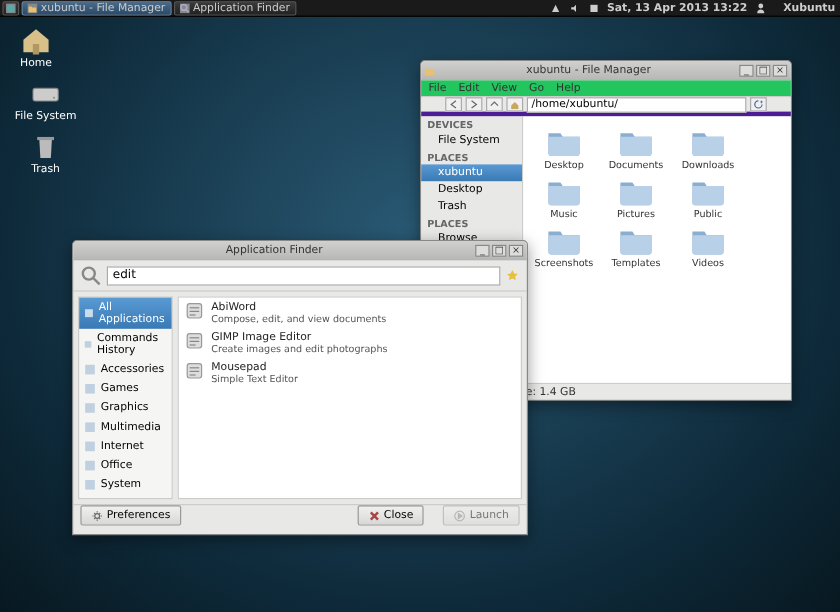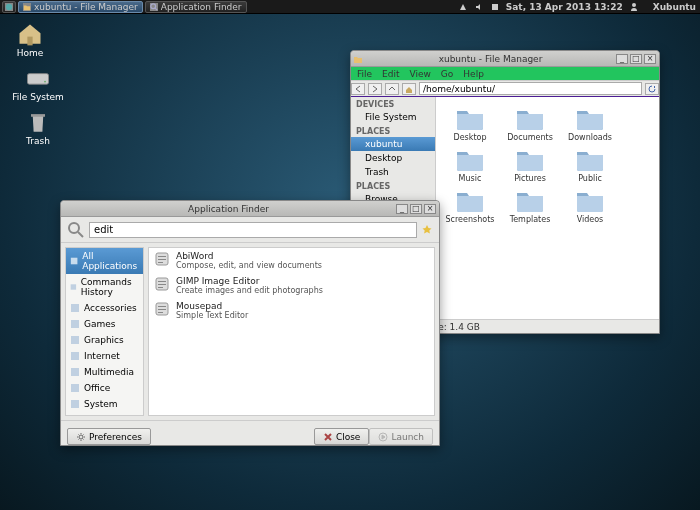--- a/index.html
+++ b/index.html
@@ -23,21 +23,21 @@
 .titlebar { height: 16px; background: linear-gradient(#d0d0ce,#b8b8b6); border-bottom: 1px solid #999; border-radius: 4px 4px 0 0; display: flex; align-items: center; font-size: 9px; color: #333; }
 .titlebar .title { flex: 1; text-align: center; }
 .tb-icon { width: 10px; height: 10px; margin: 0 2px; }
 .tb-btns { display: flex; gap: 2px; padding-right: 3px; }
 .tb-btn { width: 12px; height: 10px; border: 1px solid #888; background: #ddd; font-size: 8px; line-height: 8px; text-align: center; cursor: pointer; }
 
 
 .fm { top: 50px; left: 350px; width: 310px; }
 .fm-menu { height: 14px; background: #22c55e; display: flex; align-items: center; gap: 10px; padding: 0 6px; font-size: 9px; color: #333; border-bottom: 1px solid #ccc; }
 .fm-menu span { cursor: pointer; }
-.fm-toolbar { height: 16px; background: #e8e8e6; display: flex; align-items: center; padding: 0 0; gap: 3px; border-bottom: 1px solid #4c1d95; }
+.fm-toolbar { height: 16px; background: #e8e8e6; display: flex; align-items: center; padding: 0 20px; gap: 3px; border-bottom: 4px solid #4c1d95; }
 .fm-nav { width: 14px; height: 12px; border: 1px solid #aaa; background: #f0f0f0; cursor: pointer; display: flex; align-items: center; justify-content: center; }
 .fm-path { flex: 1; height: 13px; border: 1px solid #aaa; background: #fff; font-size: 9px; padding: 0 3px; display: flex; align-items: center; }
 .fm-body { display: flex; height: 222px; }
 .fm-sidebar { width: 85px; background: #e8e8e6; border-right: 1px solid #ccc; font-size: 9px; }
 .fm-sb-head { font-weight: bold; color: #666; padding: 3px 5px 1px; font-size: 8px; }
 .fm-sb-item { padding: 2px 5px 2px 14px; cursor: pointer; display: flex; align-items: center; gap: 3px; }
 .fm-sb-item.sel { background: linear-gradient(#5a9ad4,#3a7ab4); color: #fff; }
 .fm-content { flex: 1; background: #fff; padding: 8px; display: flex; flex-wrap: wrap; align-content: flex-start; gap: 4px 8px; }
 .fm-item { width: 52px; text-align: center; font-size: 8px; color: #333; cursor: pointer; }
 .fm-item .folder { width: 32px; height: 26px; margin: 0 auto 2px; }
@@ -52,21 +52,21 @@
 .af-cats { width: 79px; background: #f5f5f3; border: 1px solid #ccc; margin: 4px 2px 4px 4px; font-size: 9px; }
 .af-cat { padding: 3px 4px; display: flex; align-items: center; gap: 4px; cursor: pointer; }
 .af-cat.sel { background: linear-gradient(#5a9ad4,#3a7ab4); color: #fff; }
 .af-cat .ci { width: 10px; height: 10px; }
 .af-results { flex: 1; background: #fff; border: 1px solid #ccc; margin: 4px 4px 4px 2px; overflow: auto; }
 .af-res { display: flex; padding: 3px 5px; gap: 6px; cursor: pointer; }
 .af-res-icon { width: 16px; height: 16px; flex-shrink: 0; }
 .af-res-txt { font-size: 9px; }
 .af-res-name { font-weight: normal; color: #222; }
 .af-res-desc { color: #555; font-size: 8px; }
-.af-footer { height: 24px; display: flex; align-items: flex-end; padding: 0 6px; gap: 0; }
+.af-footer { height: 24px; display: flex; align-items: flex-start; padding: 0 6px; gap: 16px; }
 .af-btn { height: 17px; border: 1px solid #999; background: linear-gradient(#f0f0ee,#d8d8d6); border-radius: 2px; font-size: 9px; padding: 0 8px; display: flex; align-items: center; gap: 3px; cursor: pointer; }
 .af-btn.disabled { opacity: .5; cursor: default; }
 .af-spacer { flex: 1; }
 
 svg { display: block; }
 </style>
 </head>
 <body>
 
 <div class="panel">
@@ -339,27 +339,27 @@
         <div class="af-cat">
           <svg class="ci" viewBox="0 0 10 10">
             <rect x="1" y="1" width="8" height="8" fill="#aac0d8" opacity=".7"></rect>
           </svg>
           <span>Graphics</span>
         </div>
         <div class="af-cat">
           <svg class="ci" viewBox="0 0 10 10">
             <rect x="1" y="1" width="8" height="8" fill="#aac0d8" opacity=".7"></rect>
           </svg>
+          <span>Multimedia</span>
+        </div>
+        <div class="af-cat">
+          <svg class="ci" viewBox="0 0 10 10">
+            <rect x="1" y="1" width="8" height="8" fill="#aac0d8" opacity=".7"></rect>
+          </svg>
           <span>Internet</span>
-        </div>
-        <div class="af-cat">
-          <svg class="ci" viewBox="0 0 10 10">
-            <rect x="1" y="1" width="8" height="8" fill="#aac0d8" opacity=".7"></rect>
-          </svg>
-          <span>Multimedia</span>
         </div>
         <div class="af-cat">
           <svg class="ci" viewBox="0 0 10 10">
             <rect x="1" y="1" width="8" height="8" fill="#aac0d8" opacity=".7"></rect>
           </svg>
           <span>Office</span>
         </div>
         <div class="af-cat">
           <svg class="ci" viewBox="0 0 10 10">
             <rect x="1" y="1" width="8" height="8" fill="#aac0d8" opacity=".7"></rect>

